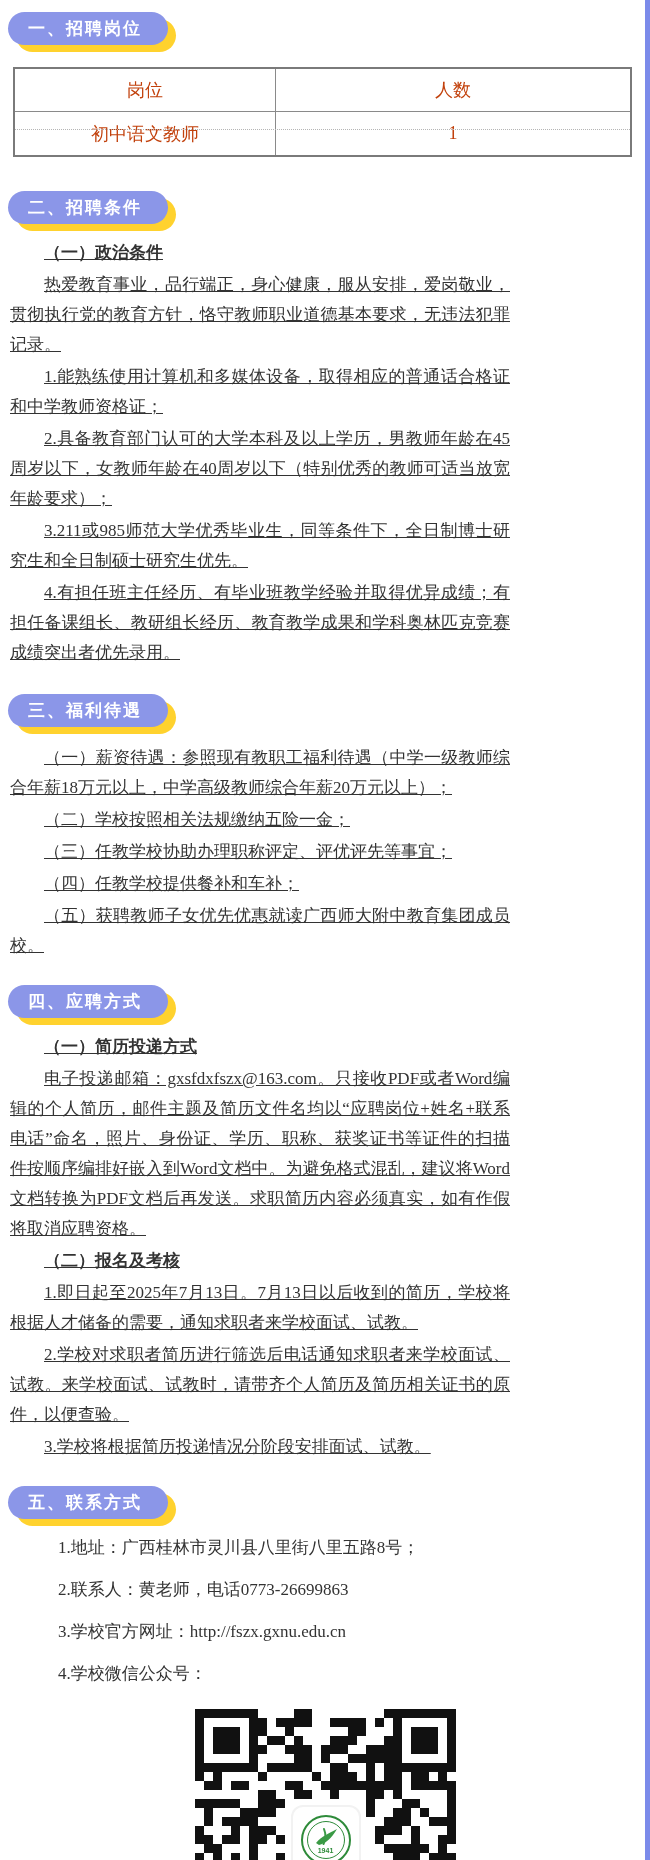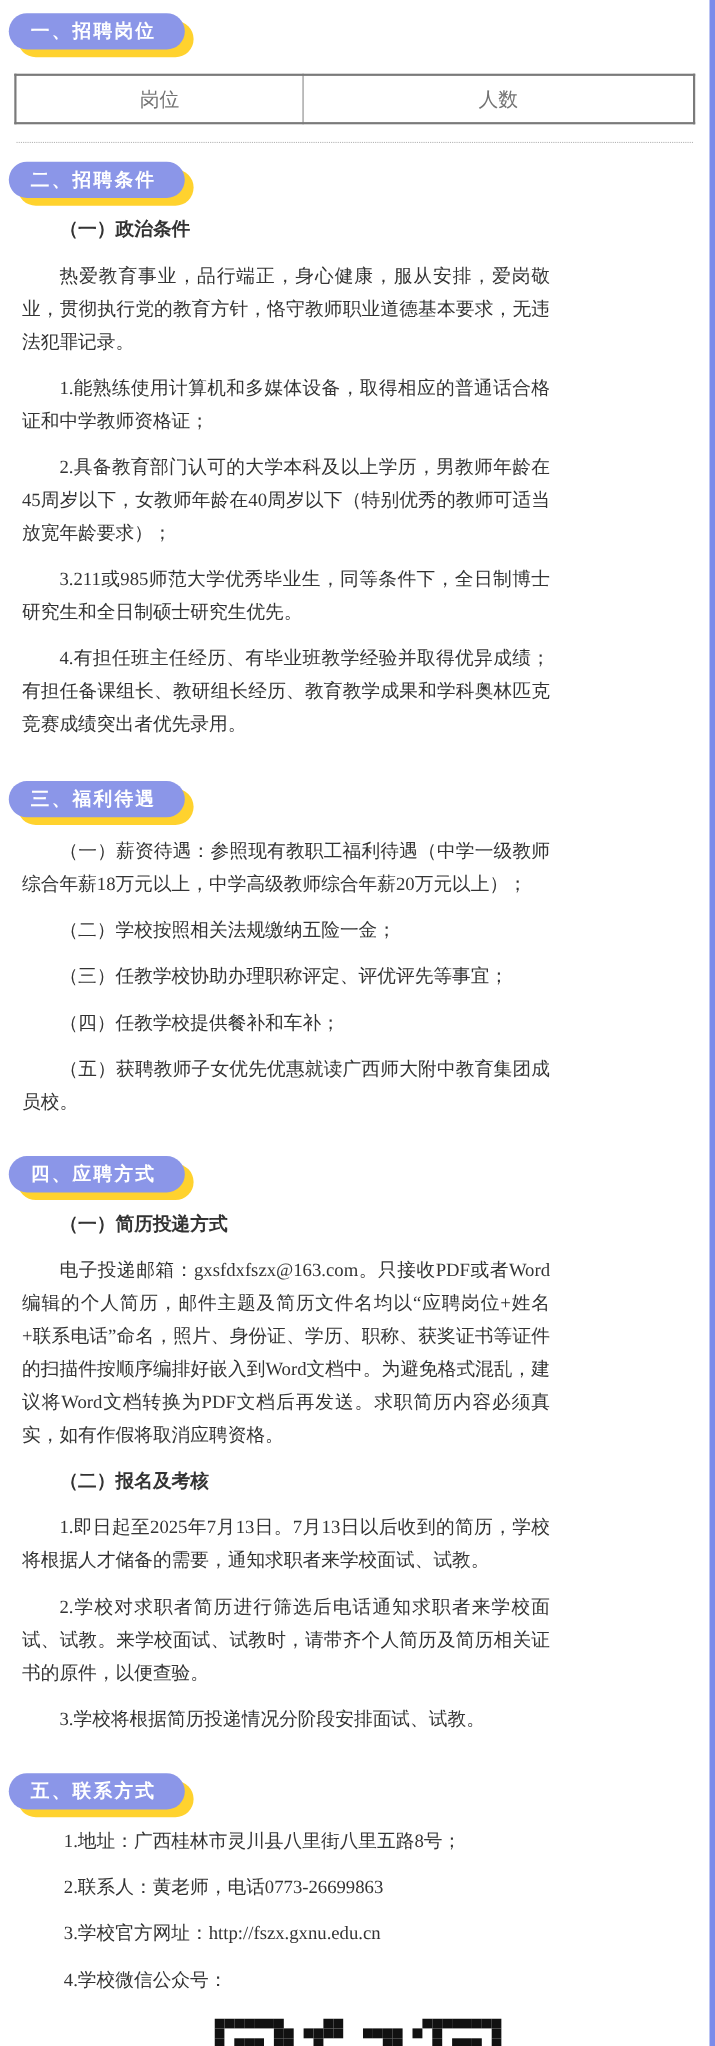--- a/index.html
+++ b/index.html
@@ -19,31 +19,31 @@
     color:#ffffff;font-family:"Liberation Sans","DejaVu Sans",sans-serif;
     font-weight:bold;font-size:17px;line-height:17px;letter-spacing:2px;
     padding:8px 26px 8px 20px;border-radius:18px;}
   .b2{margin-top:34px}.b3{margin-top:24px}.b4{margin-top:22px}.b5{margin-top:22px}
 
   
   .table-wrap{position:relative;margin:22px 0 0 5px;width:619px;}
   table.pos-table{width:100%;border-collapse:collapse;border:2px solid #7a7a7a;}
   table.pos-table th,table.pos-table td{
     border:1px solid #8a8a8a;text-align:center;font-weight:normal;
-    font-size:18px;color:#737373;}
+    font-size:18px;color:#c2410c;}
   table.pos-table th{height:40px;}
   table.pos-table td{height:41px;}
   table.pos-table .col-pos{width:258px;}
   .dotted{position:absolute;left:2px;right:2px;top:62px;border-top:1px dotted #b5b5b5;}
 
   
   .sec{margin-top:14px;}
   .sec3{margin-top:16px;}
   .sec5{margin-top:10px;}
-  .para,.subhead{margin:12px;font-size:17px;line-height:30px;text-align:justify;text-indent:2em;}
+  .para,.subhead{margin:2px;font-size:17px;line-height:30px;text-align:justify;text-indent:2em;text-decoration:underline;}
   .subhead{font-weight:bold;}
   .contact{margin:16px;font-size:17px;line-height:26px;text-indent:2em;text-align:left;}
 
   
   .qr-block{position:relative;width:261px;height:261px;margin:10px 0 0 187px;padding:6px 0;}
   .qr-logo{position:absolute;left:50%;top:50%;transform:translate(-50%,-50%);
     width:66px;height:66px;background:#ffffff;border-radius:10px;
     box-shadow:0 0 0 2px #f2f2f2;display:flex;align-items:center;justify-content:center;}
   .qr-logo-year{position:absolute;left:0;right:0;top:40px;text-align:center;
     font-size:7px;color:var(--logo_green,#2e8b3a);font-family:"Liberation Sans",sans-serif;font-weight:bold;}
@@ -65,20 +65,24 @@
     <span class="badge-shadow"></span>
     <span class="badge-face">一、招聘岗位</span>
   </div>
 
   <div class="table-wrap">
     <table class="pos-table">
       <tbody>
           <tr>
         <th class="col-pos">岗位</th>
         <th>人数</th>
+      </tr>
+      <tr>
+        <td>初中语文教师</td>
+        <td>1</td>
       </tr>
     </tbody>
       </table>
     <div class="dotted"></div>
   </div>
 
   
   <div class="badge b2">
     <span class="badge-shadow"></span>
     <span class="badge-face">二、招聘条件</span>

